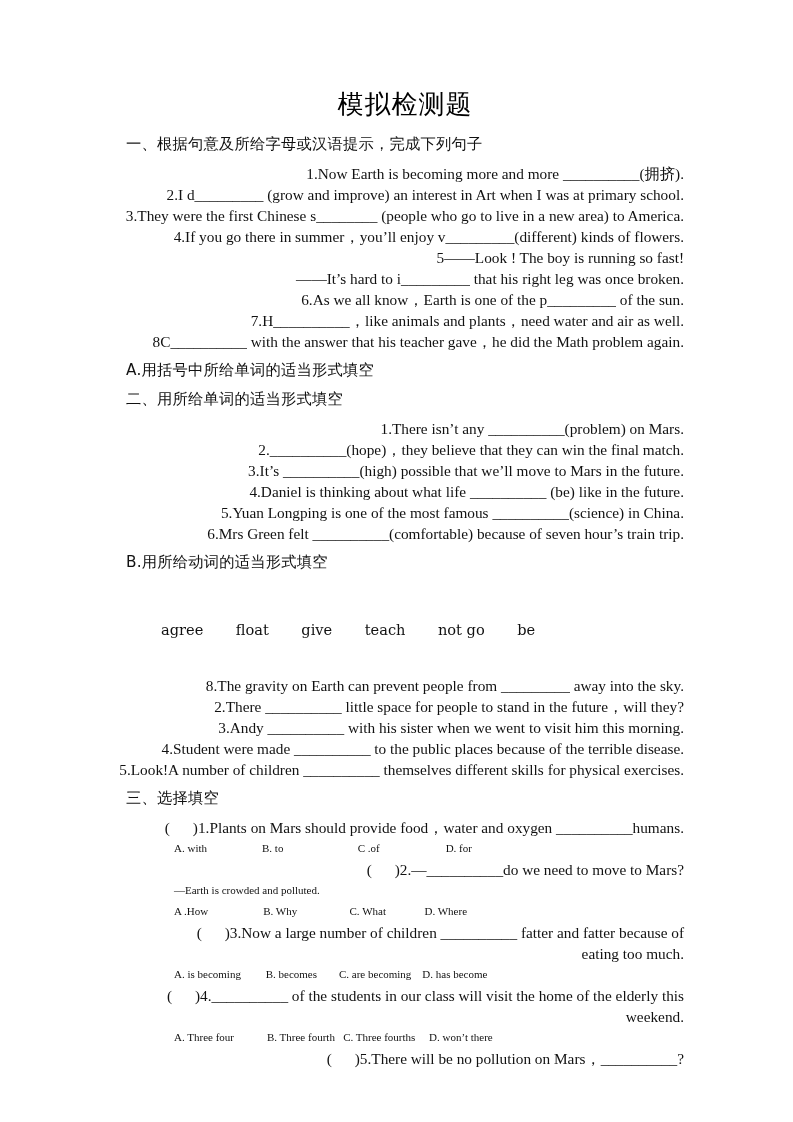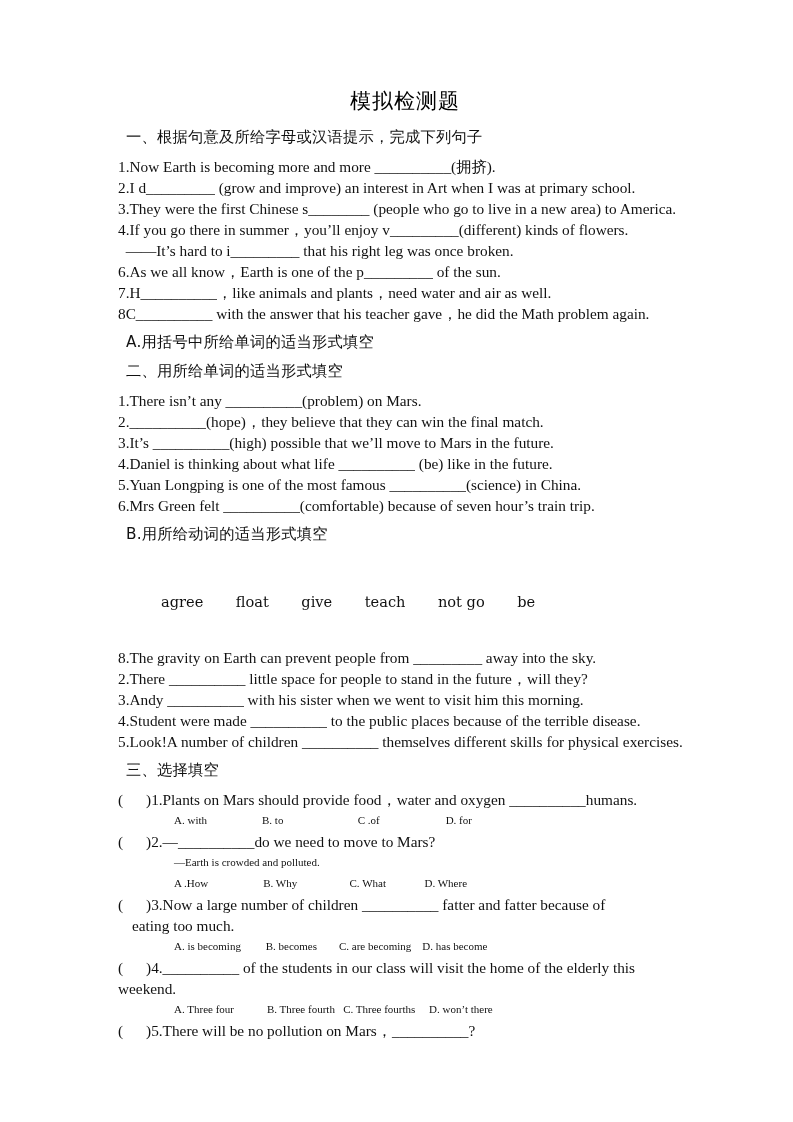--- a/index.html
+++ b/index.html
@@ -24,36 +24,37 @@
     background: #fff;
   }
   .content {
     position: absolute;
     left: 118px;
     top: 88px;
     width: 566px;
   }
   .doc-title {
     text-align: center;
-    font-size: 21px;
+    font-size: 26px;
     font-family: "DejaVu Sans", "Liberation Sans", sans-serif;
     font-weight: normal;
     letter-spacing: 1px;
     margin: 0 0 13px 0;
     padding-left: 8px;
     line-height: 1.25;
     color: #000;
   }
   .line {
     font-size: 15.3px;
     line-height: 21px;
     white-space: pre-wrap;
     word-wrap: break-word;
     margin: 0;
     color: #111;
+    text-align: right;
   }
   .cn {
     font-family: "DejaVu Sans", "Liberation Sans", sans-serif;
     font-size: 15.3px;
     line-height: 21px;
     letter-spacing: 0.2px;
     margin: 8px;
     color: #111;
   }
   .indent-1 { padding-left: 14px; }
@@ -83,20 +84,21 @@
 <div class="page">
   <div class="content">
 
     <h1 class="doc-title">模拟检测题</h1>
 
     <p class="cn">一、根据句意及所给字母或汉语提示，完成下列句子</p>
     <p class="line">1.Now Earth is becoming more and more __________(拥挤).</p>
     <p class="line">2.I d_________ (grow and improve) an interest in Art when I was at primary school.</p>
     <p class="line">3.They were the first Chinese s________ (people who go to live in a new area) to America.</p>
     <p class="line">4.If you go there in summer，you’ll enjoy v_________(different) kinds of flowers.</p>
+    <p class="line">5——Look ! The boy is running so fast!</p>
     <p class="line">  ——It’s hard to i_________ that his right leg was once broken.</p>
     <p class="line">6.As we all know，Earth is one of the p_________ of the sun.</p>
     <p class="line">7.H__________，like animals and plants，need water and air as well.</p>
     <p class="line">8C__________ with the answer that his teacher gave，he did the Math problem again.</p>
 
     <p class="cn">A.用括号中所给单词的适当形式填空</p>
     <p class="cn">二、用所给单词的适当形式填空</p>
     <p class="line">1.There isn’t any __________(problem) on Mars.</p>
     <p class="line">2.__________(hope)，they believe that they can win the final match.</p>
     <p class="line">3.It’s __________(high) possible that we’ll move to Mars in the future.</p>

